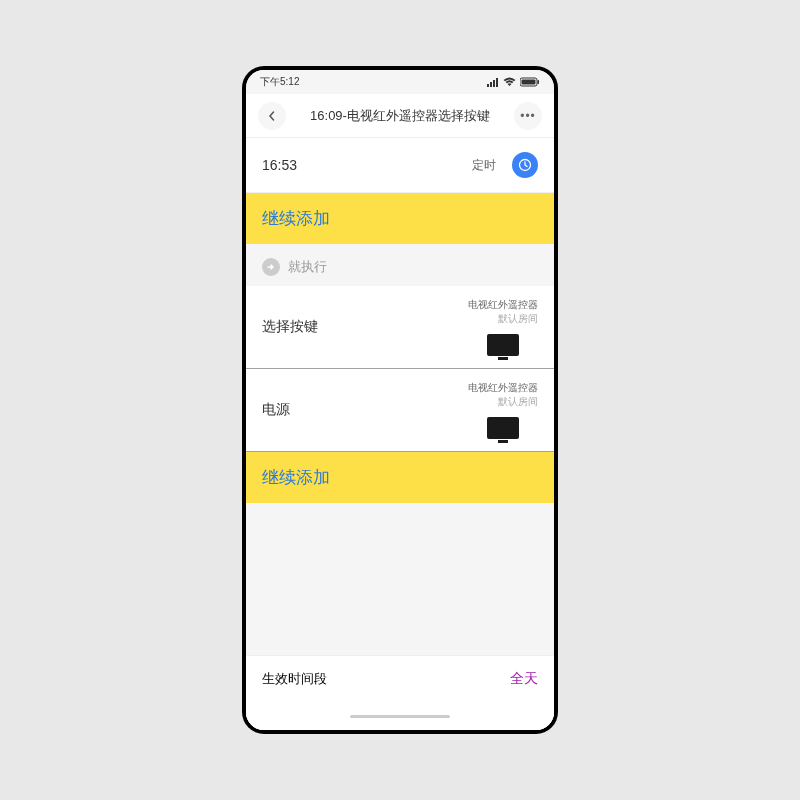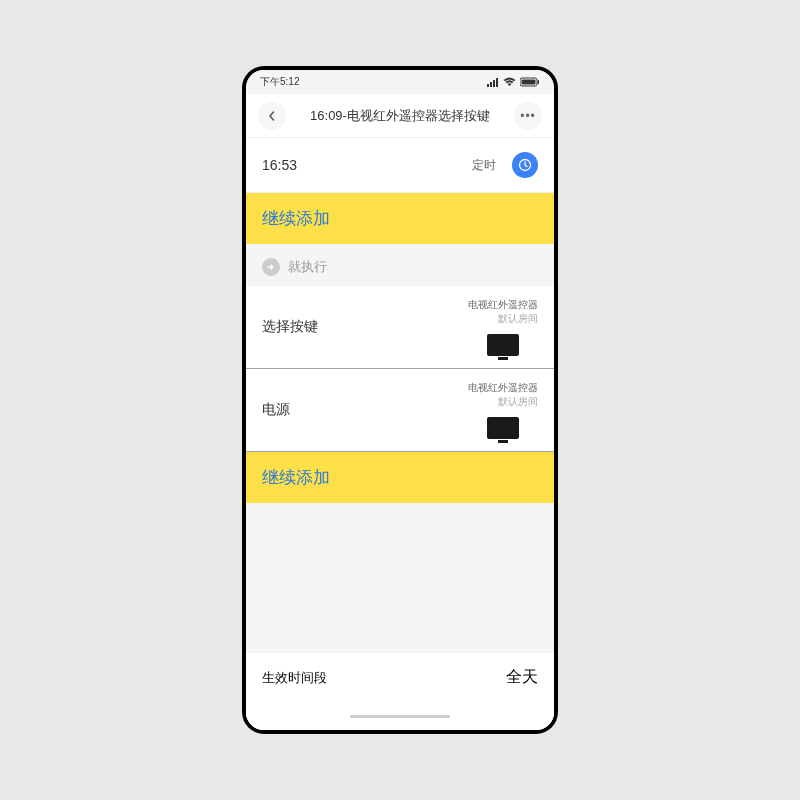--- a/index.html
+++ b/index.html
@@ -107,21 +107,21 @@
       width: 10px; height: 3px; background: #1a1a1a;
     }
     .spacer { flex: 1; }
     .footer-row {
       background: #fff;
       padding: 14px 16px;
       display: flex; align-items: center; justify-content: space-between;
       border-top: 1px solid #eee;
       font-size: 13px;
     }
-    .footer-value { color: #000000; font-size: 16px; }
+    .footer-value { color: #a21caf; font-size: 14px; }
     .home-indicator {
       height: 28px; background: #fff;
       display: flex; align-items: center; justify-content: center;
     }
     .home-bar { width: 100px; height: 3px; background: #ccc; border-radius: 2px; }
     
   </style>
 </head>
 <body>
 

